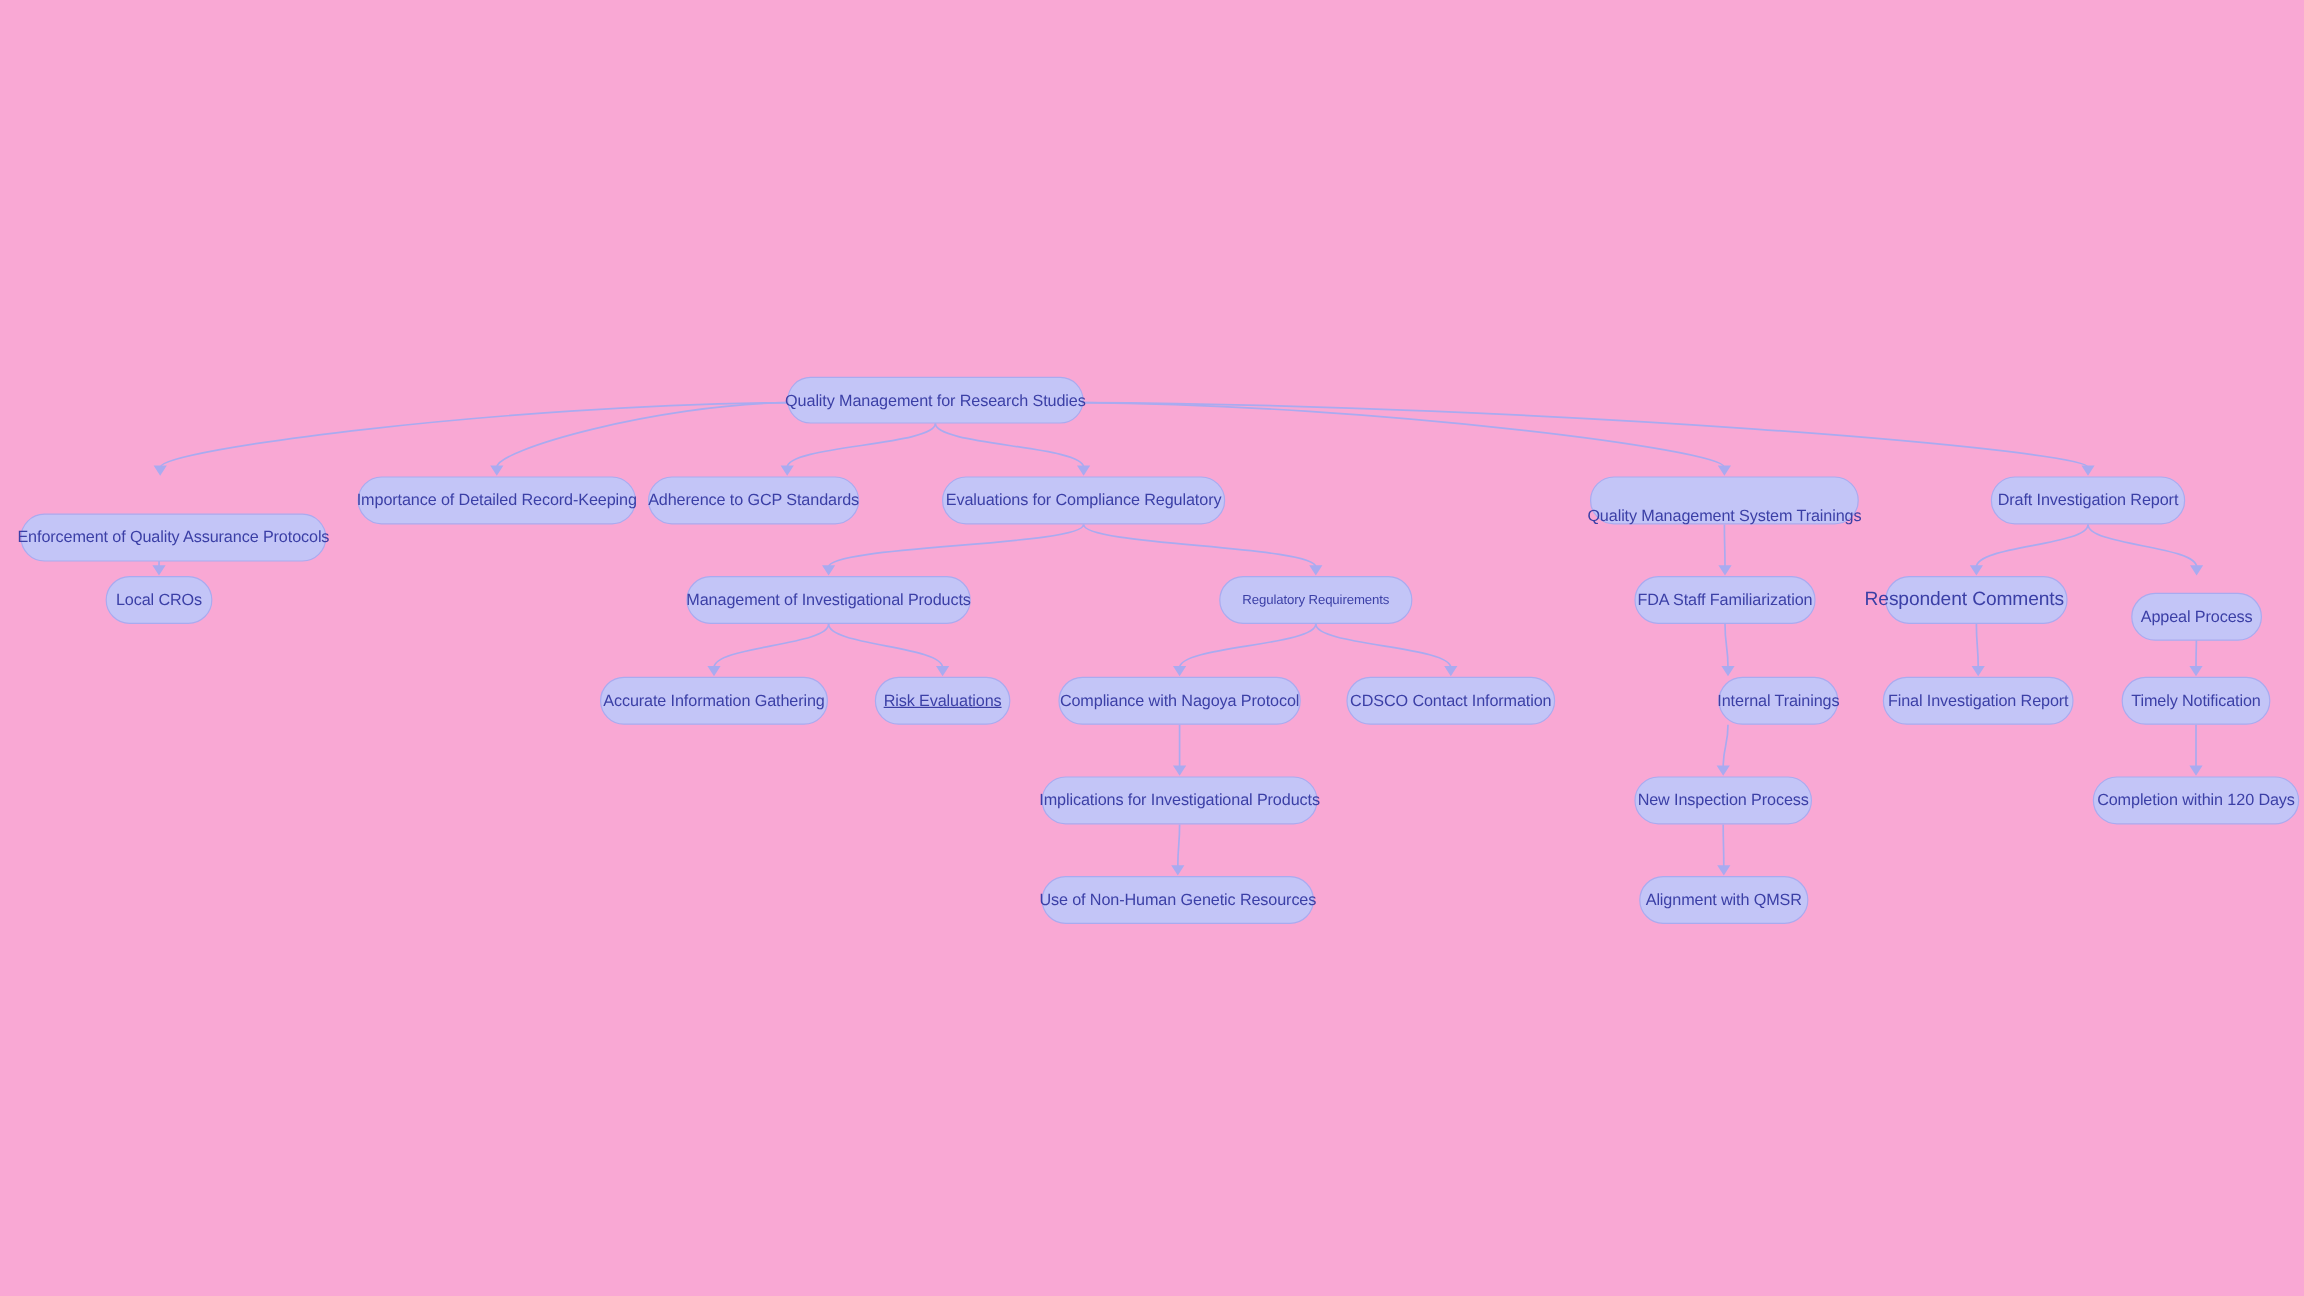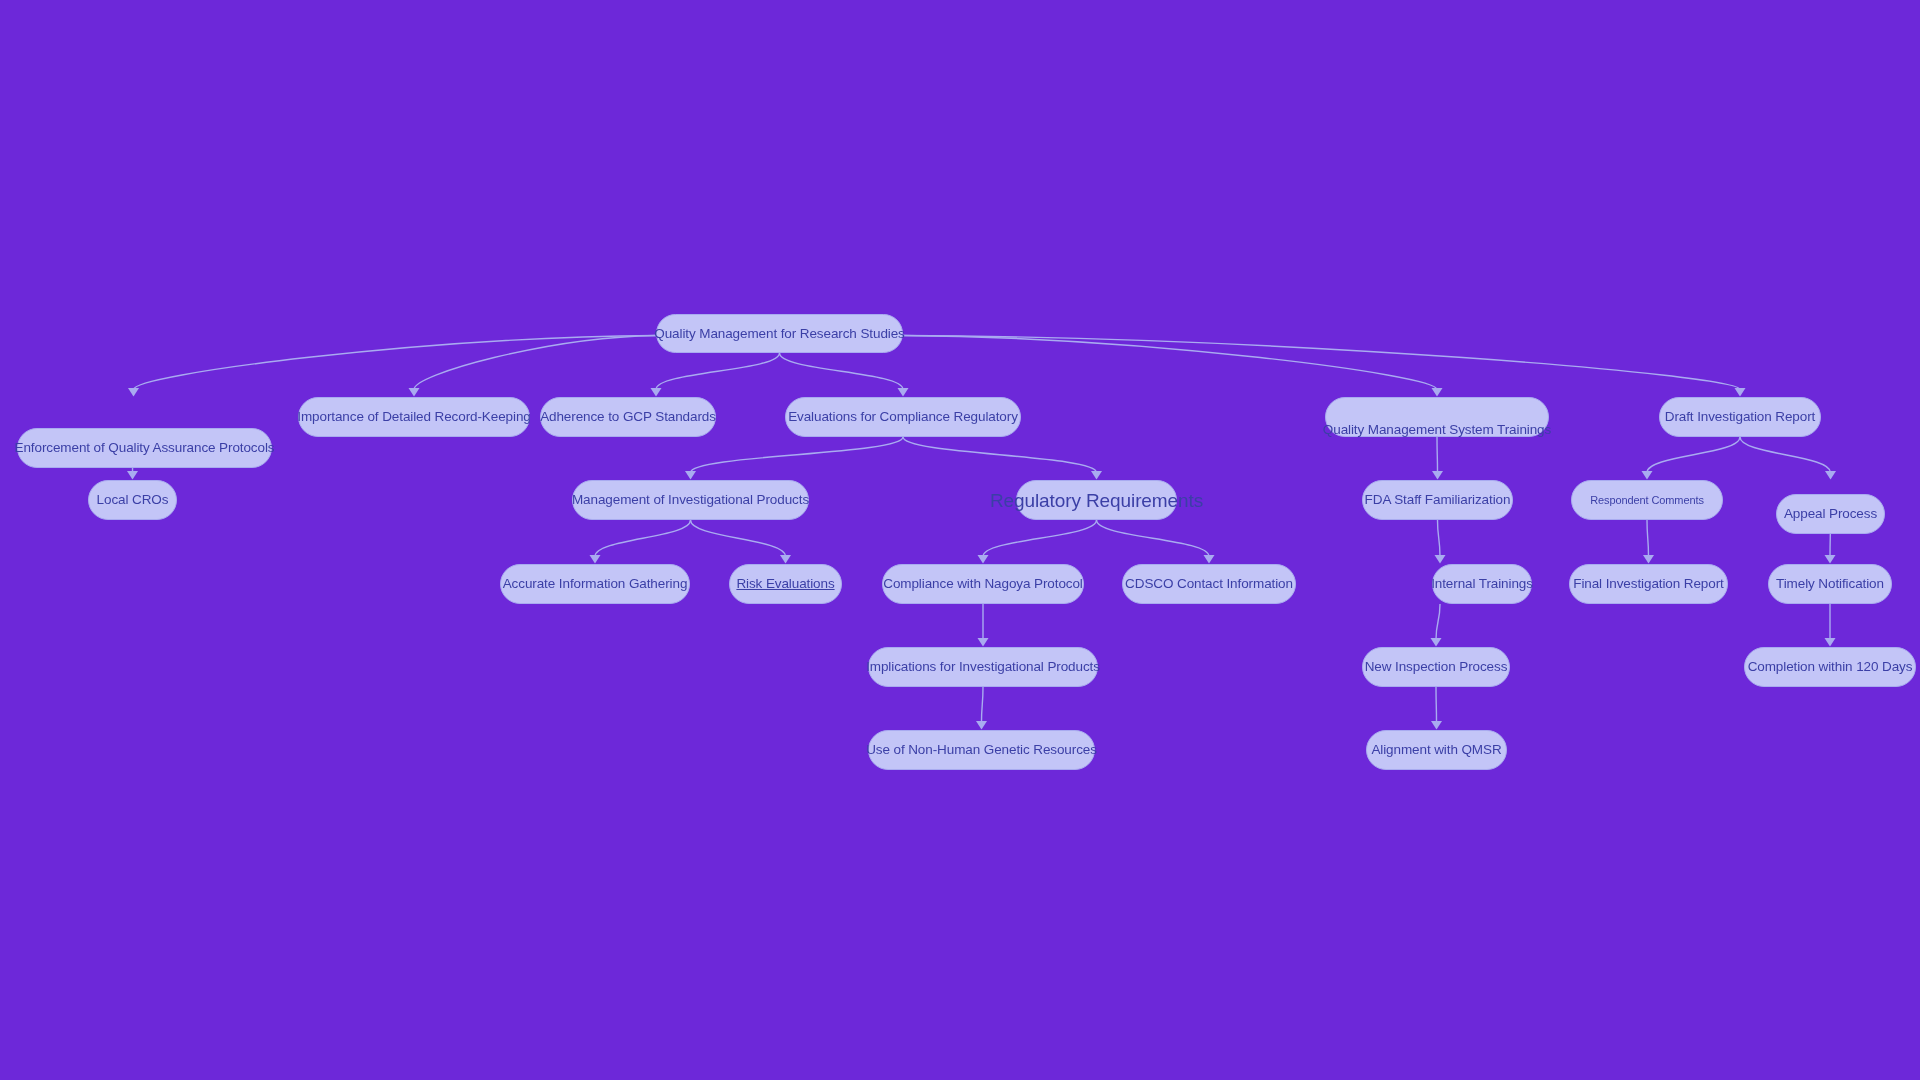--- a/index.html
+++ b/index.html
@@ -8,21 +8,21 @@
     background: #ffffff;
     width: 1920px;
     height: 1080px;
     overflow: hidden;
     font-family: "Liberation Sans", sans-serif;
   }
   #canvas {
     position: relative;
     width: 1920px;
     height: 1080px;
-    background: #6d28d9;
+    background: #f9a8d4;
   }
   #edge-layer {
     position: absolute;
     left: 0;
     top: 0;
     width: 1920px;
     height: 1080px;
     pointer-events: none;
   }
   .node {
@@ -120,27 +120,27 @@
       </div>
       <div class="node" style="left: 1659px; top: 397px; width: 162px; height: 40px; font-size: 13.5px;">
         <span class="node-label">Draft Investigation Report</span>
       </div>
       <div class="node" style="left: 88px; top: 480px; width: 89px; height: 40px; font-size: 13.5px;">
         <span class="node-label">Local CROs</span>
       </div>
       <div class="node" style="left: 572px; top: 480px; width: 237px; height: 40px; font-size: 13.5px;">
         <span class="node-label">Management of Investigational Products</span>
       </div>
-      <div class="node" style="left: 1016px; top: 480px; width: 161px; height: 40px; font-size: 19px;">
+      <div class="node" style="left: 1016px; top: 480px; width: 161px; height: 40px; font-size: 11px;">
         <span class="node-label">Regulatory Requirements</span>
       </div>
       <div class="node" style="left: 1362px; top: 480px; width: 151px; height: 40px; font-size: 13.5px;">
         <span class="node-label">FDA Staff Familiarization</span>
       </div>
-      <div class="node" style="left: 1571px; top: 480px; width: 152px; height: 40px; font-size: 11px;">
+      <div class="node" style="left: 1571px; top: 480px; width: 152px; height: 40px; font-size: 16px; justify-content: flex-end;">
         <span class="node-label">Respondent Comments</span>
       </div>
       <div class="node" style="left: 1776px; top: 494px; width: 109px; height: 40px; font-size: 13.5px;">
         <span class="node-label">Appeal Process</span>
       </div>
       <div class="node" style="left: 500px; top: 564px; width: 190px; height: 40px; font-size: 13.5px;">
         <span class="node-label">Accurate Information Gathering</span>
       </div>
       <div class="node" style="left: 729px; top: 564px; width: 113px; height: 40px; font-size: 13.5px; text-decoration: underline;">
         <span class="node-label">Risk Evaluations</span>

